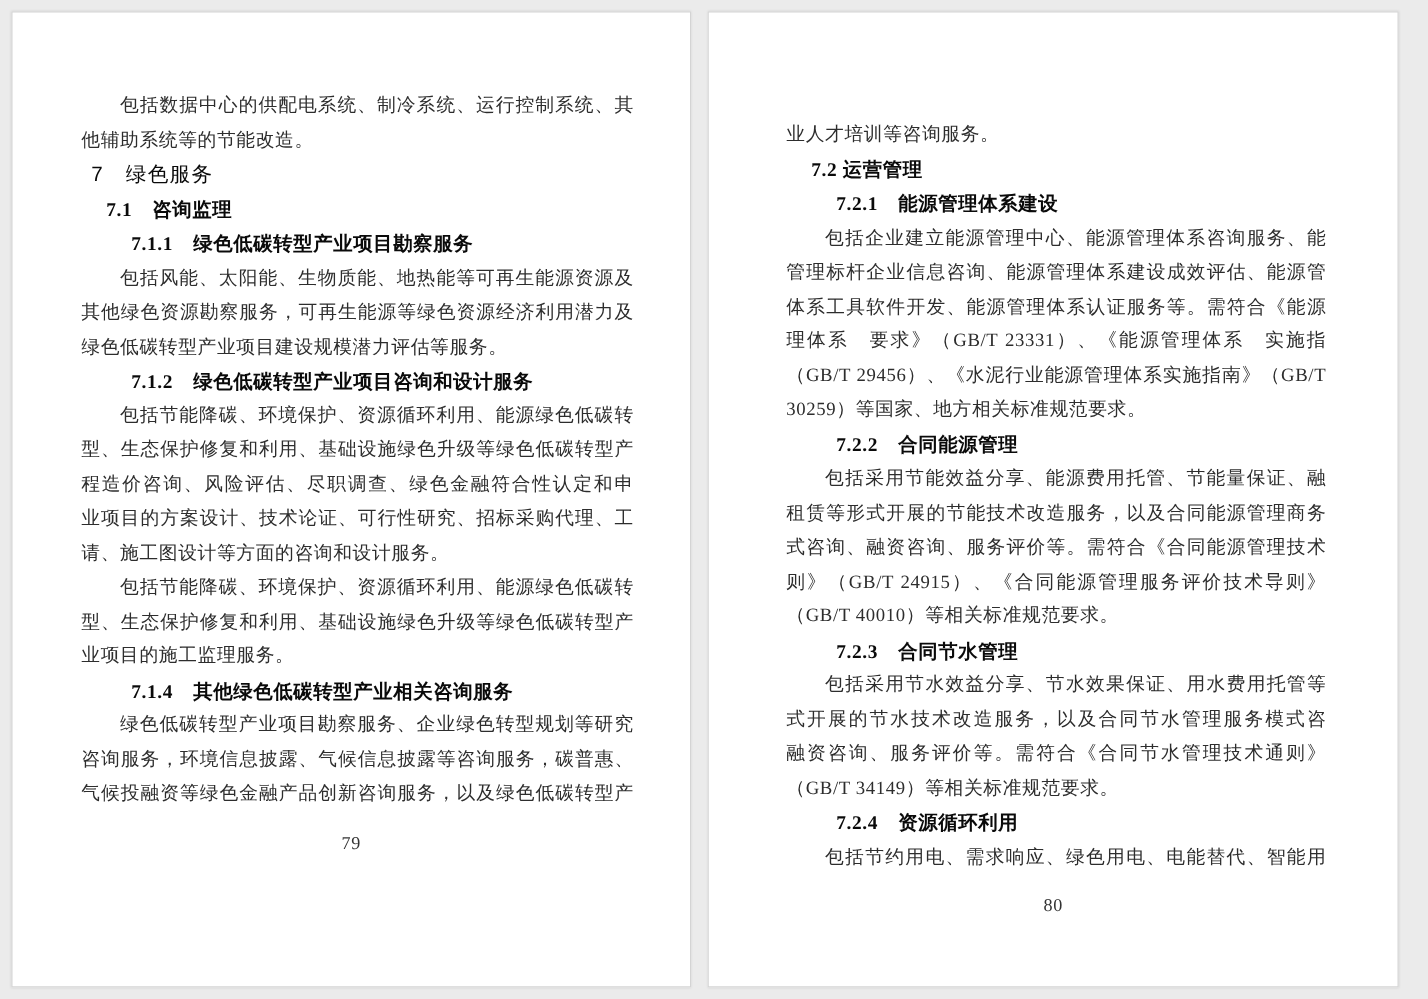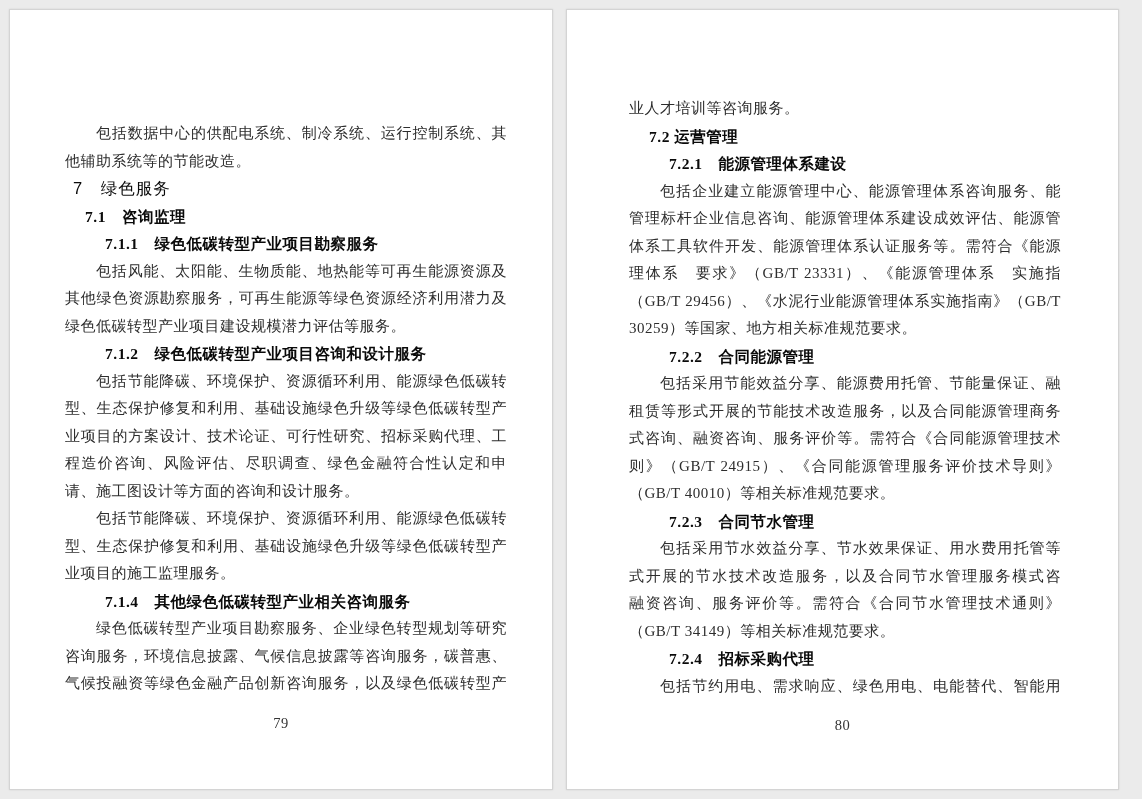--- a/index.html
+++ b/index.html
@@ -3,21 +3,21 @@
 <meta charset="utf-8">
 <style>
   html,body{margin:0;padding:0;background:#ebebeb;}
   .canvas{position:relative;width:1142px;height:799px;background:#ebebeb;overflow:hidden;
           font-family:"Liberation Serif","DejaVu Serif",serif;}
   .page{position:absolute;top:9px;height:781px;background:#ffffff;border:1px solid #d4d4d4;
         box-sizing:border-box;box-shadow:0 0 2px rgba(0,0,0,0.10);}
   .page.left{left:9px;width:544px;}
   .page.right{left:566px;width:553px;}
   .content{box-sizing:border-box;}
-  .page.left  .content{padding:62px 45px 0 55px;margin-top:48px;}
+  .page.left  .content{padding:62px 45px 0 55px;}
   .page.right .content{padding:85px 57px 0 62px;}
   .line{height:27.5px;line-height:27.5px;overflow:hidden;font-size:15px;color:#2d2d2d;
         letter-spacing:0.5px;white-space:nowrap;}
   .line.jfy{white-space:normal;text-align:justify;text-align-last:justify;
             -moz-text-align-last:justify;text-justify:inter-character;}
   .line.ind{text-indent:31px;}
   .line.h1{font-family:"Liberation Sans","DejaVu Sans",sans-serif;font-weight:normal;
            font-size:16.5px;color:#0a0a0a;padding-left:8px;letter-spacing:1px;}
   .line.h2{font-weight:bold;font-size:15.5px;color:#0a0a0a;padding-left:20px;}
   .line.h3{font-weight:bold;font-size:15.5px;color:#0a0a0a;padding-left:40px;}
@@ -33,22 +33,22 @@
         <div class="line body">他辅助系统等的节能改造。</div>
         <div class="line h1">7　绿色服务</div>
         <div class="line h2">7.1　咨询监理</div>
         <div class="line h3">7.1.1　绿色低碳转型产业项目勘察服务</div>
         <div class="line body jfy ind">包括风能、太阳能、生物质能、地热能等可再生能源资源及</div>
         <div class="line body jfy">其他绿色资源勘察服务，可再生能源等绿色资源经济利用潜力及</div>
         <div class="line body">绿色低碳转型产业项目建设规模潜力评估等服务。</div>
         <div class="line h3">7.1.2　绿色低碳转型产业项目咨询和设计服务</div>
         <div class="line body jfy ind">包括节能降碳、环境保护、资源循环利用、能源绿色低碳转</div>
         <div class="line body jfy">型、生态保护修复和利用、基础设施绿色升级等绿色低碳转型产</div>
+        <div class="line body jfy">程造价咨询、风险评估、尽职调查、绿色金融符合性认定和申</div>
         <div class="line body jfy">业项目的方案设计、技术论证、可行性研究、招标采购代理、工</div>
-        <div class="line body jfy">程造价咨询、风险评估、尽职调查、绿色金融符合性认定和申</div>
         <div class="line body">请、施工图设计等方面的咨询和设计服务。</div>
         <div class="line body jfy ind">包括节能降碳、环境保护、资源循环利用、能源绿色低碳转</div>
         <div class="line body jfy">型、生态保护修复和利用、基础设施绿色升级等绿色低碳转型产</div>
         <div class="line body">业项目的施工监理服务。</div>
         <div class="line h3">7.1.4　其他绿色低碳转型产业相关咨询服务</div>
         <div class="line body jfy ind">绿色低碳转型产业项目勘察服务、企业绿色转型规划等研究</div>
         <div class="line body jfy">咨询服务，环境信息披露、气候信息披露等咨询服务，碳普惠、</div>
         <div class="line body jfy">气候投融资等绿色金融产品创新咨询服务，以及绿色低碳转型产</div>
       </div>
     <div class="page-number">79</div>
@@ -68,18 +68,18 @@
         <div class="line body jfy ind">包括采用节能效益分享、能源费用托管、节能量保证、融资</div>
         <div class="line body jfy">租赁等形式开展的节能技术改造服务，以及合同能源管理商务模</div>
         <div class="line body jfy">式咨询、融资咨询、服务评价等。需符合《合同能源管理技术通</div>
         <div class="line body jfy">则》（GB/T 24915）、《合同能源管理服务评价技术导则》</div>
         <div class="line body">（GB/T 40010）等相关标准规范要求。</div>
         <div class="line h3">7.2.3　合同节水管理</div>
         <div class="line body jfy ind">包括采用节水效益分享、节水效果保证、用水费用托管等形</div>
         <div class="line body jfy">式开展的节水技术改造服务，以及合同节水管理服务模式咨询、</div>
         <div class="line body jfy">融资咨询、服务评价等。需符合《合同节水管理技术通则》</div>
         <div class="line body">（GB/T 34149）等相关标准规范要求。</div>
-        <div class="line h3">7.2.4　招标采购代理</div>
+        <div class="line h3">7.2.4　资源循环利用</div>
         <div class="line body jfy ind">包括节约用电、需求响应、绿色用电、电能替代、智能用</div>
       </div>
     <div class="page-number">80</div>
   </div>
 </div>
 
 </body></html>

